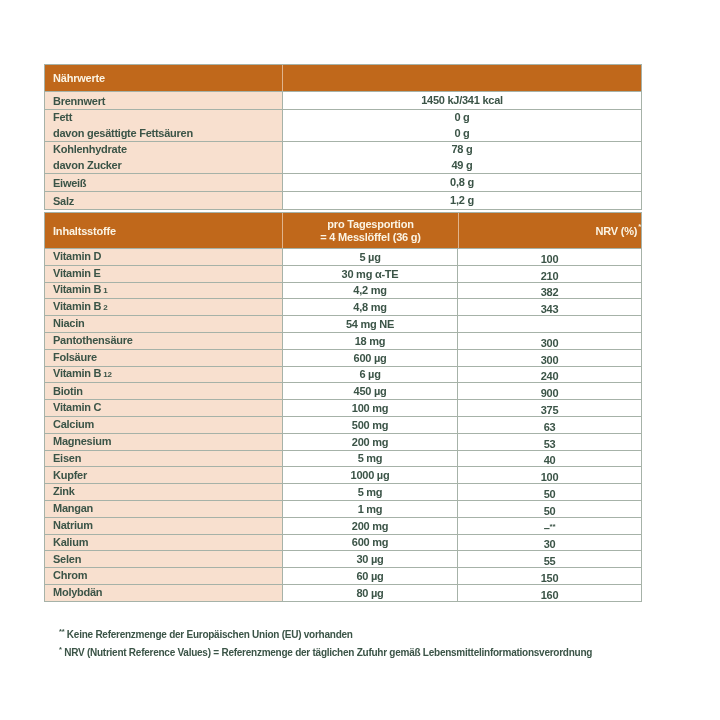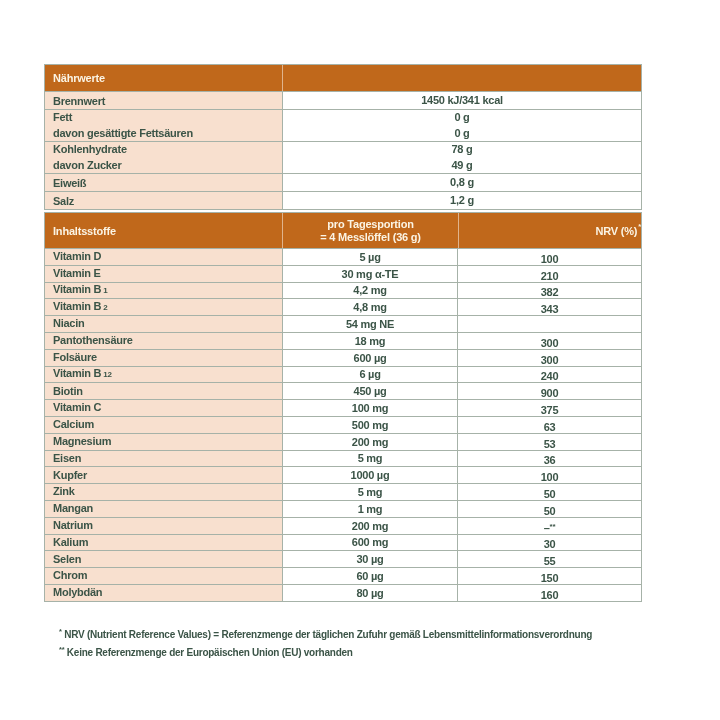--- a/index.html
+++ b/index.html
@@ -222,21 +222,21 @@
         <div class="c-nrv">
           <span>53</span>
         </div>
       </div>
       <div class="row t2-row">
         <div class="c-label">
           <span class="line">Eisen</span>
         </div>
         <div class="c-amount">5 mg</div>
         <div class="c-nrv">
-          <span>36</span>
+          <span>40</span>
         </div>
       </div>
       <div class="row t2-row">
         <div class="c-label">
           <span class="line">Kupfer</span>
         </div>
         <div class="c-amount">1000 µg</div>
         <div class="c-nrv">
           <span>100</span>
         </div>
@@ -302,15 +302,15 @@
         </div>
         <div class="c-amount">80 µg</div>
         <div class="c-nrv">
           <span>160</span>
         </div>
       </div>
     </div>
 </div>
 
 <div id="footnotes">
+    <div class="fn"><sup>**</sup><span> Keine Referenzmenge der Europäischen Union (EU) vorhanden</span></div>
     <div class="fn"><sup>*</sup><span> NRV (Nutrient Reference Values) = Referenzmenge der täglichen Zufuhr gemäß Lebensmittelinformationsverordnung</span></div>
-    <div class="fn"><sup>**</sup><span> Keine Referenzmenge der Europäischen Union (EU) vorhanden</span></div>
   </div>
 
 </body></html>

